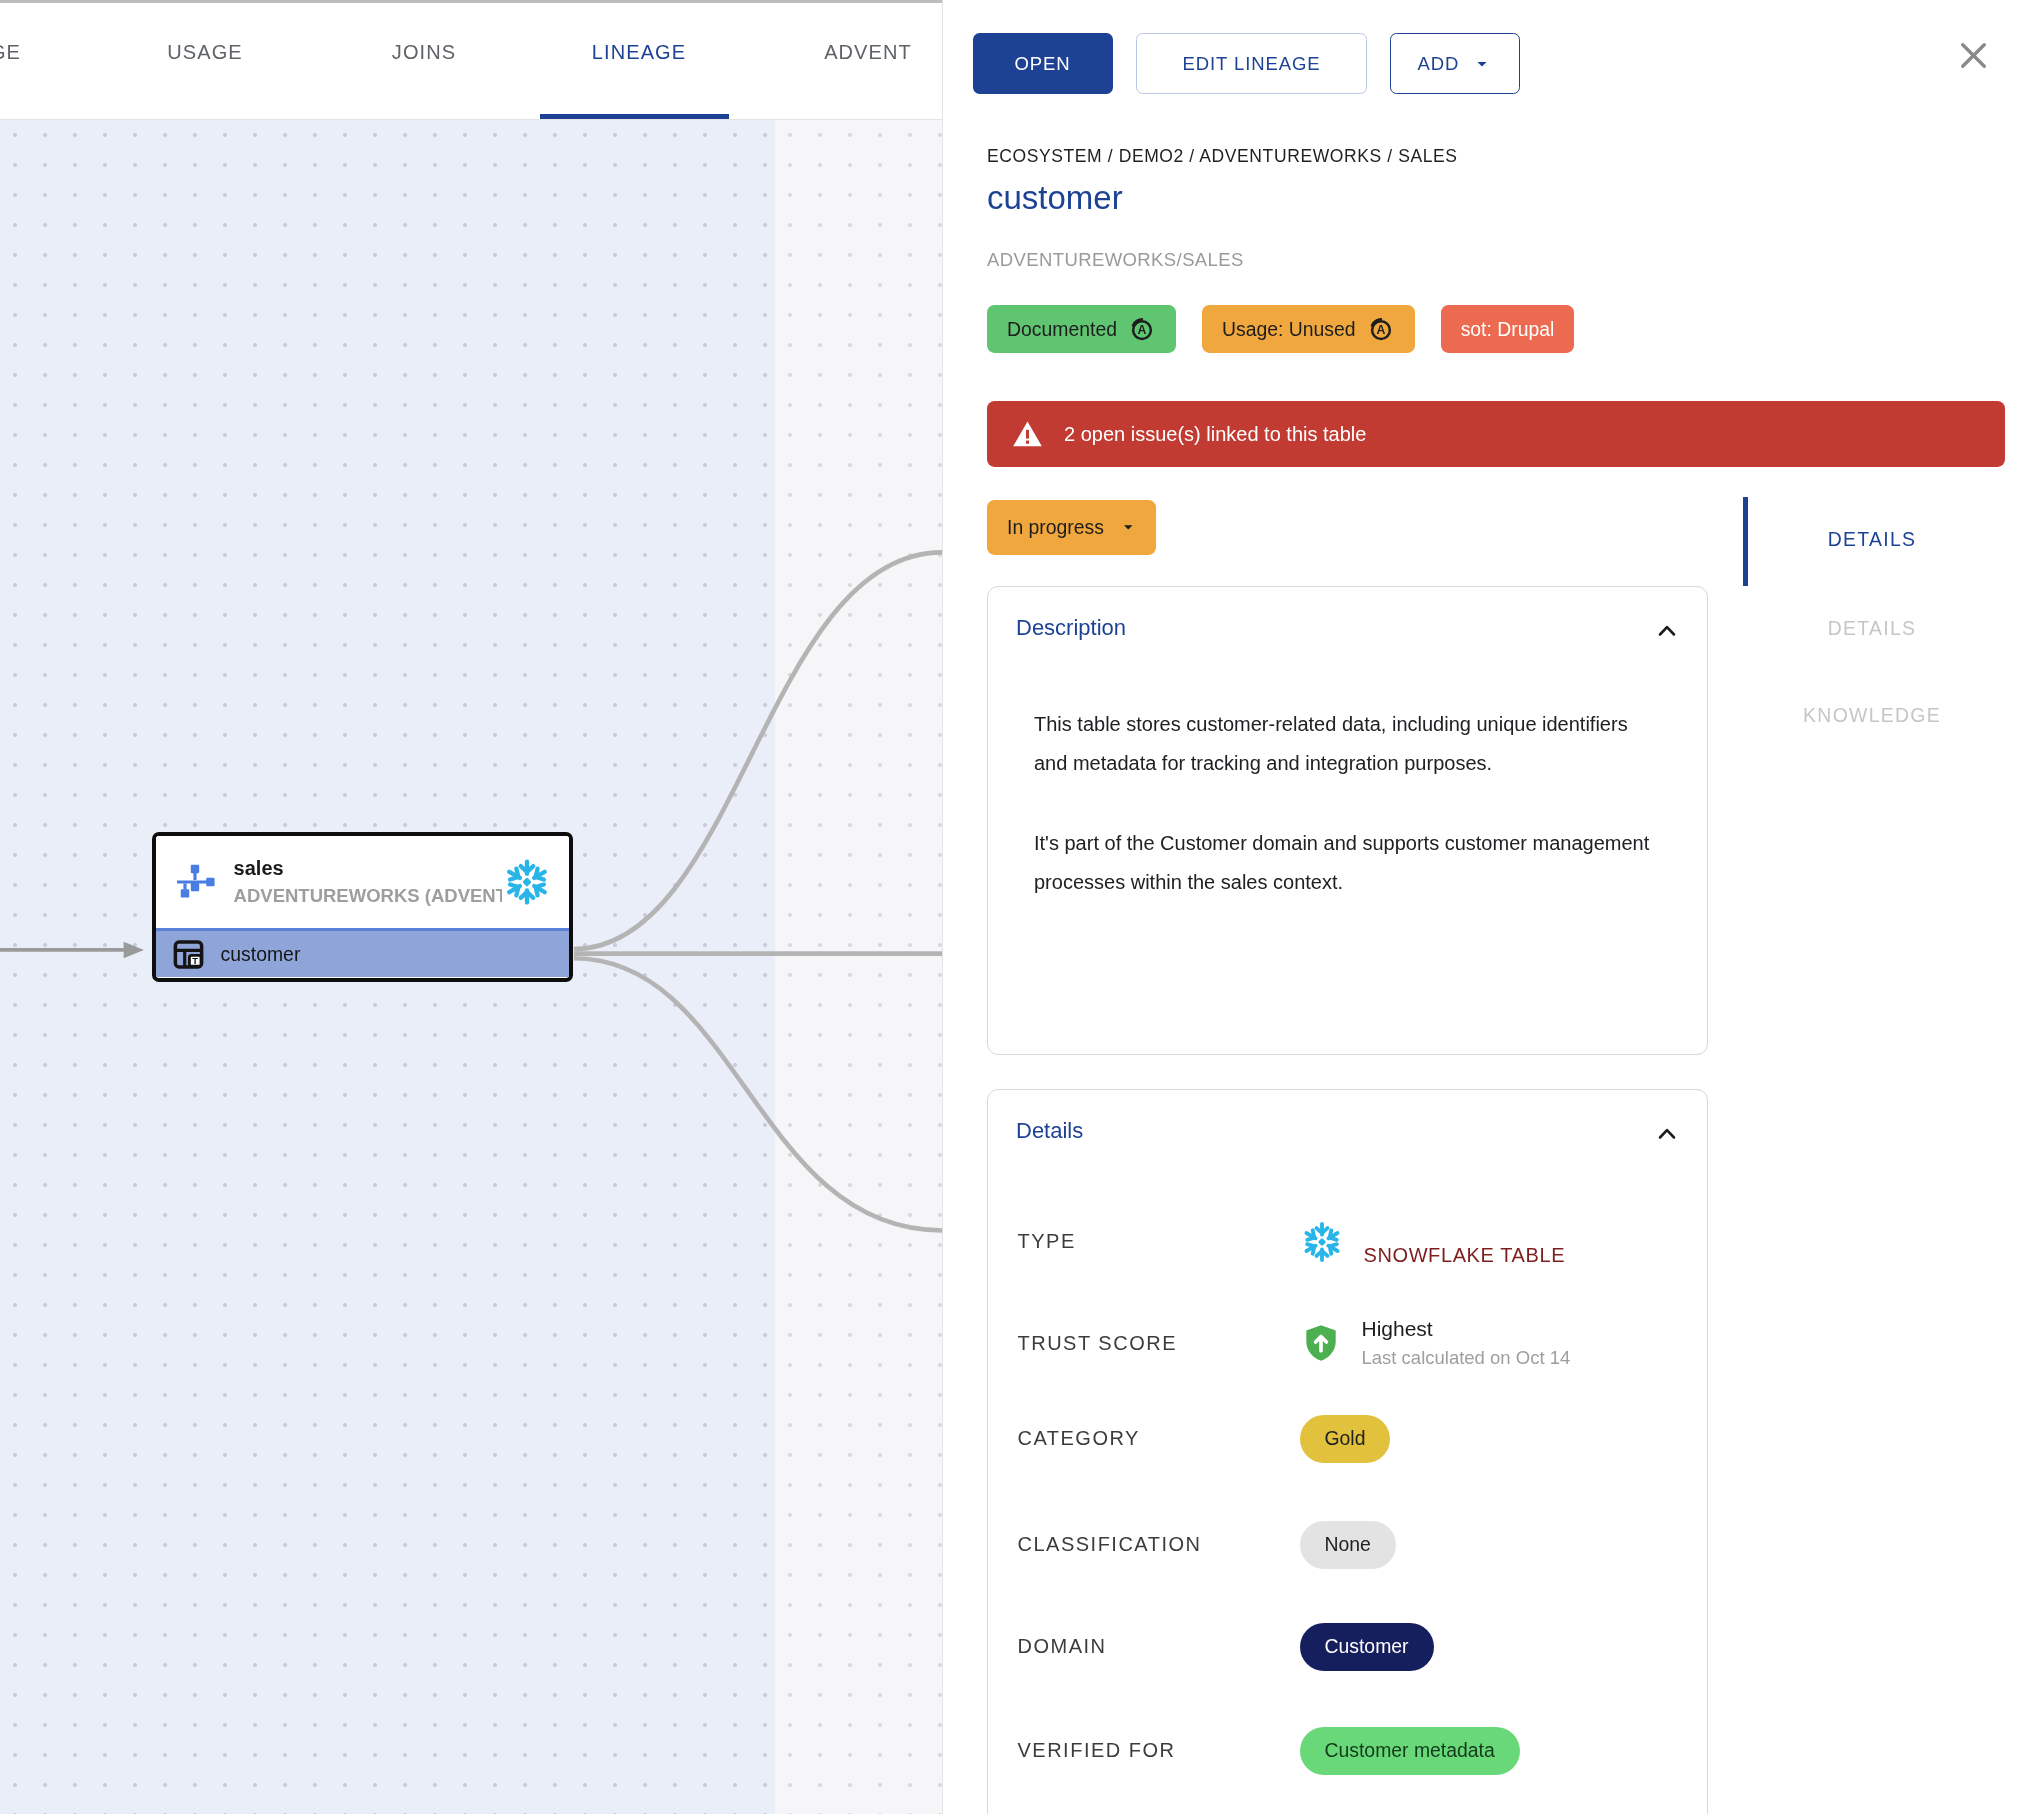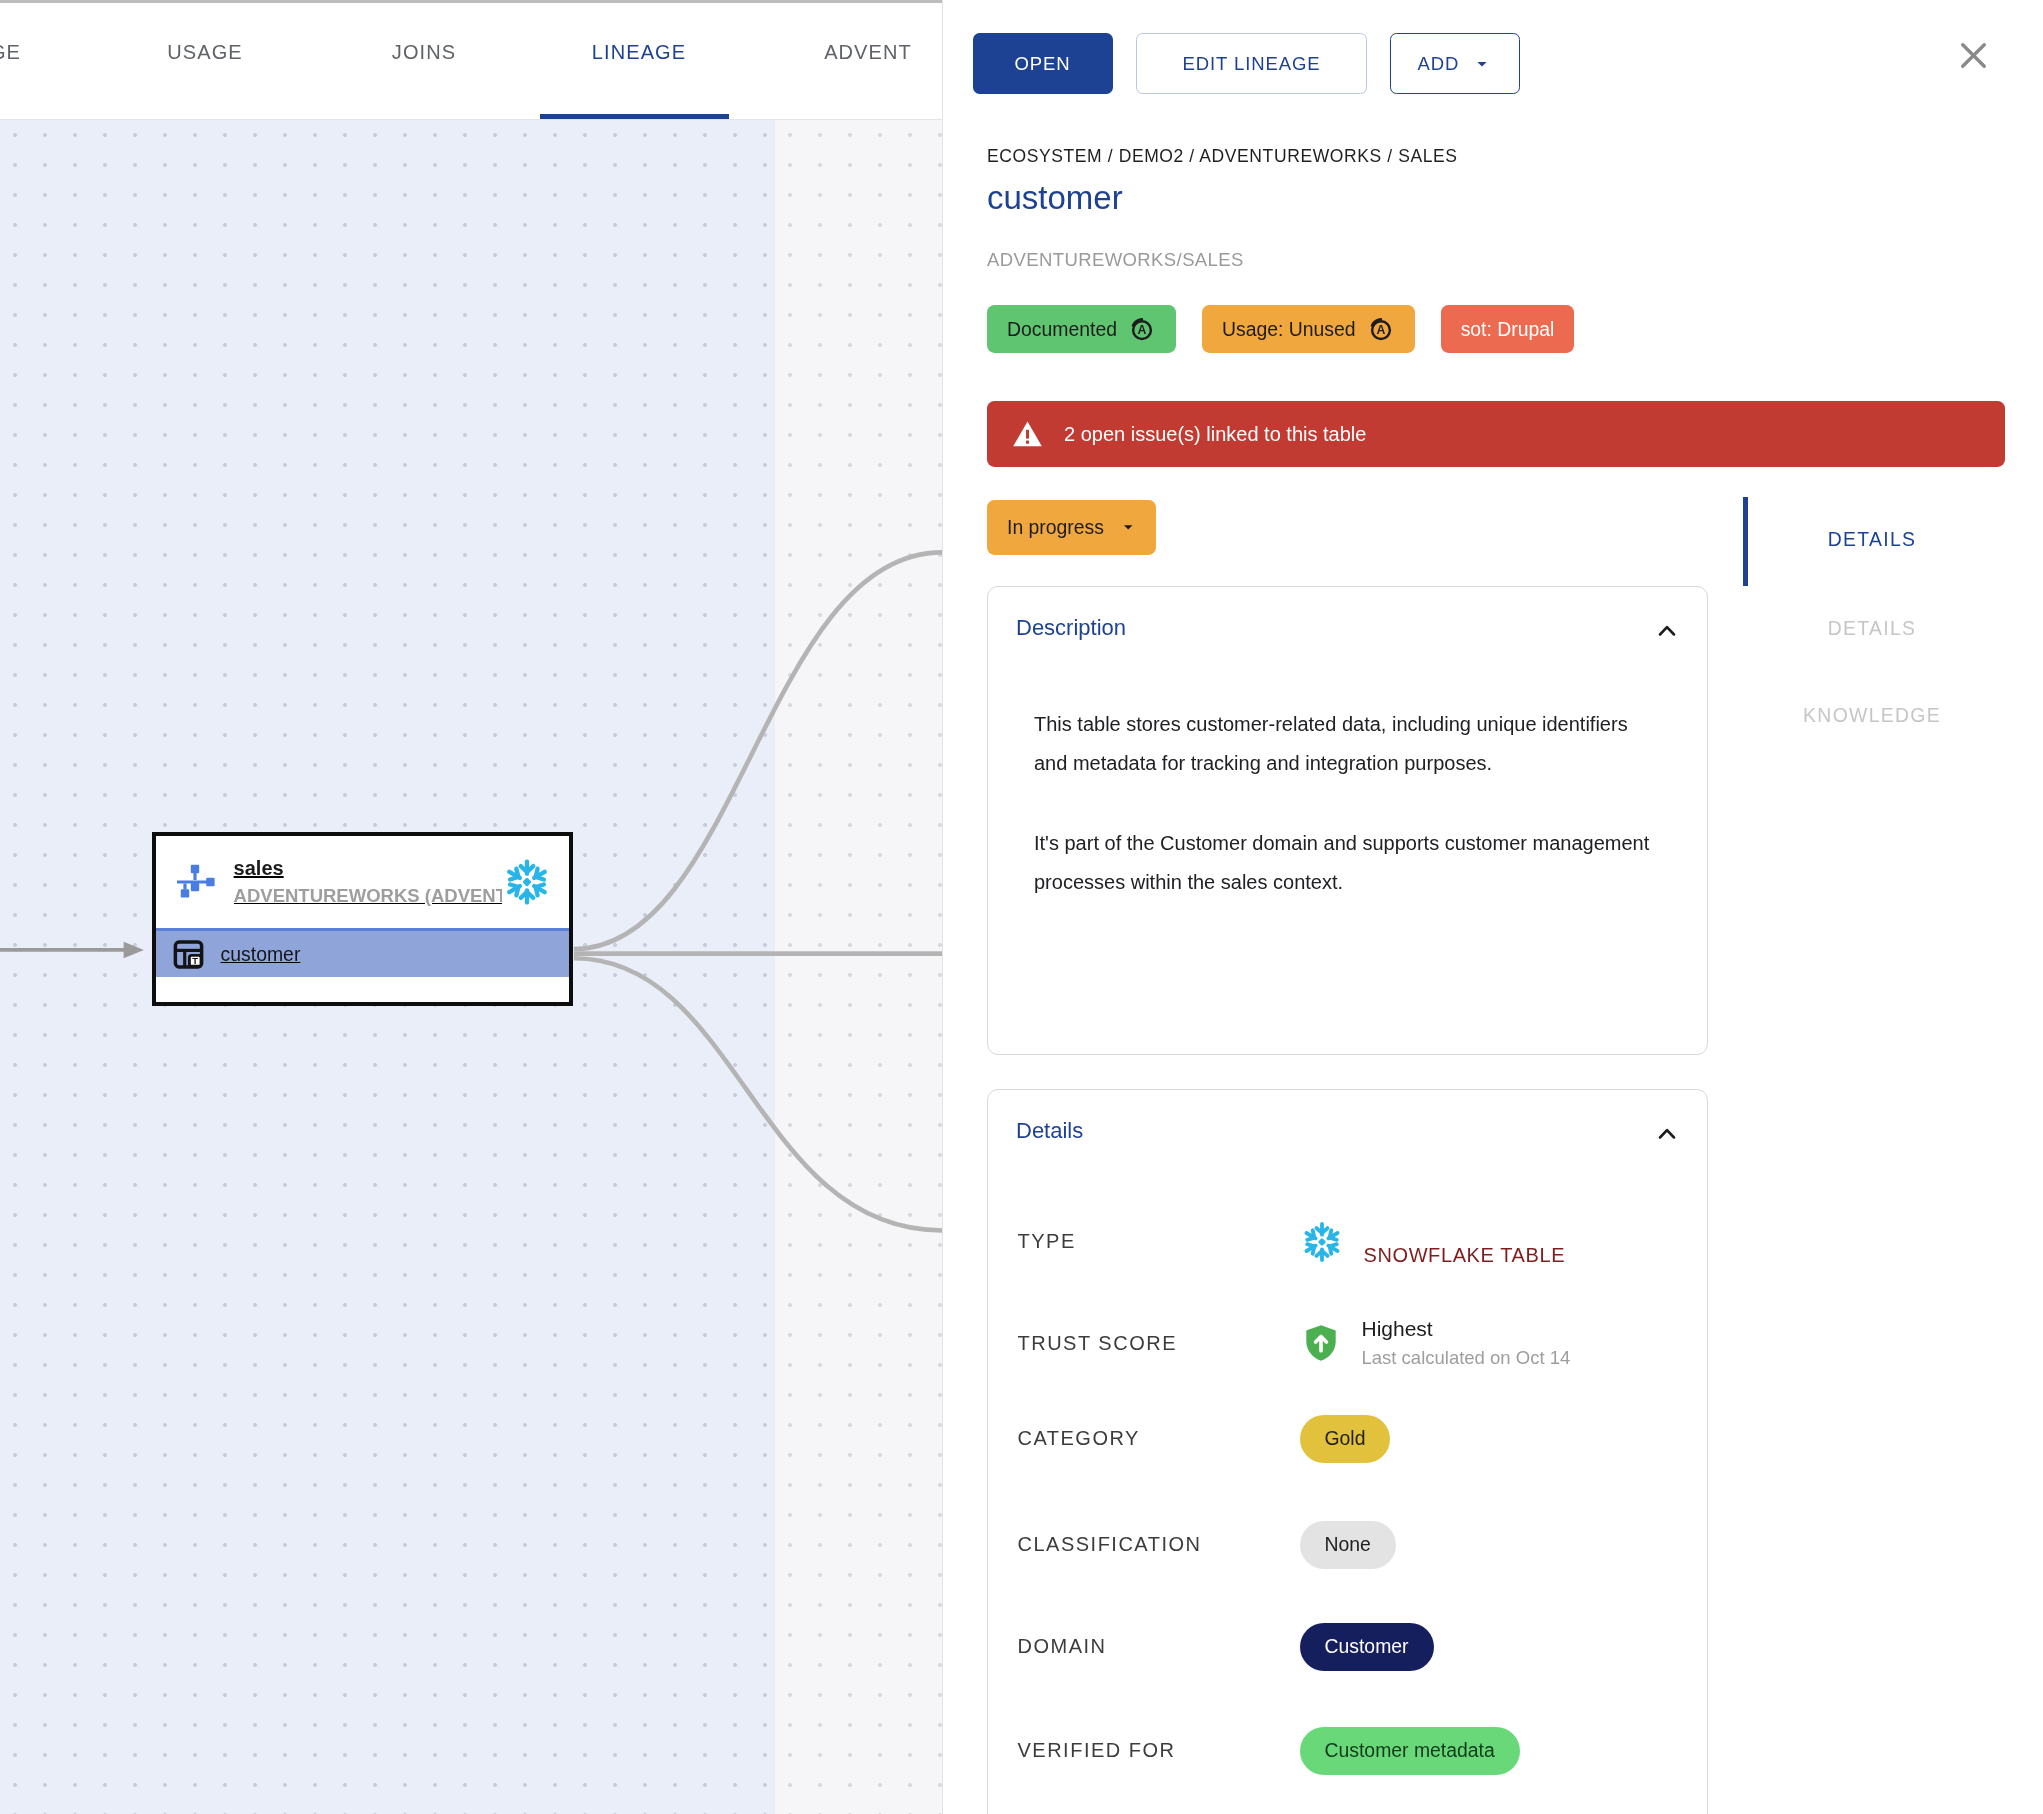--- a/index.html
+++ b/index.html
@@ -16,22 +16,22 @@
   .top-tab.active { color:#1d4294; }
   .tab-underline { position:absolute; left:540px; bottom:0; width:189px; height:4.6px; background:#1d4294; }
 
   
   .canvas { position:absolute; left:0; top:120px; width:942px; height:1695px; background:#e9eef8;
     background-image:radial-gradient(#c7cdda 1.8px, transparent 2.2px); background-size:30px 30px; }
   .canvas-right { position:absolute; left:775px; top:0; width:167px; height:100%; background:#f6f6f8;
     background-image:radial-gradient(#d9d9db 1.8px, transparent 2.2px); background-size:30px 30px; }
   svg.edges { position:absolute; left:0; top:0; width:942px; height:1695px; }
 
-  .node { position:absolute; left:152px; top:712px; width:421px; height:174px; background:#fff;
-    border:4.6px solid #0d0d0d; border-radius:0; overflow:hidden; cursor:pointer;text-decoration:underline; }
+  .node { position:absolute; left:152px; top:712px; width:421px; height:150px; background:#fff;
+    border:4.6px solid #0d0d0d; border-radius:7px; overflow:hidden; cursor:pointer; }
   .node-header { position:relative; height:92px; background:#fff; display:flex; align-items:center; padding:0 16.6px 0 14.8px; }
   .node-titles { margin-left:14.8px; min-width:0; flex:1; }
   .node-title { font-size:20px; font-weight:700; color:#1b1b1b; }
   .node-subtitle { font-size:18.5px; font-weight:700; color:#9e9e9e; margin-top:5.5px;
     white-space:nowrap; overflow:hidden; }
   .node-row { height:49px; background:#8fa5da; border-top:3.7px solid #5b80d8; display:flex;
     align-items:center; padding:0 14.8px; }
   .node-row-label { font-size:19.4px; color:#161616; margin-left:14.8px; }
 
   

